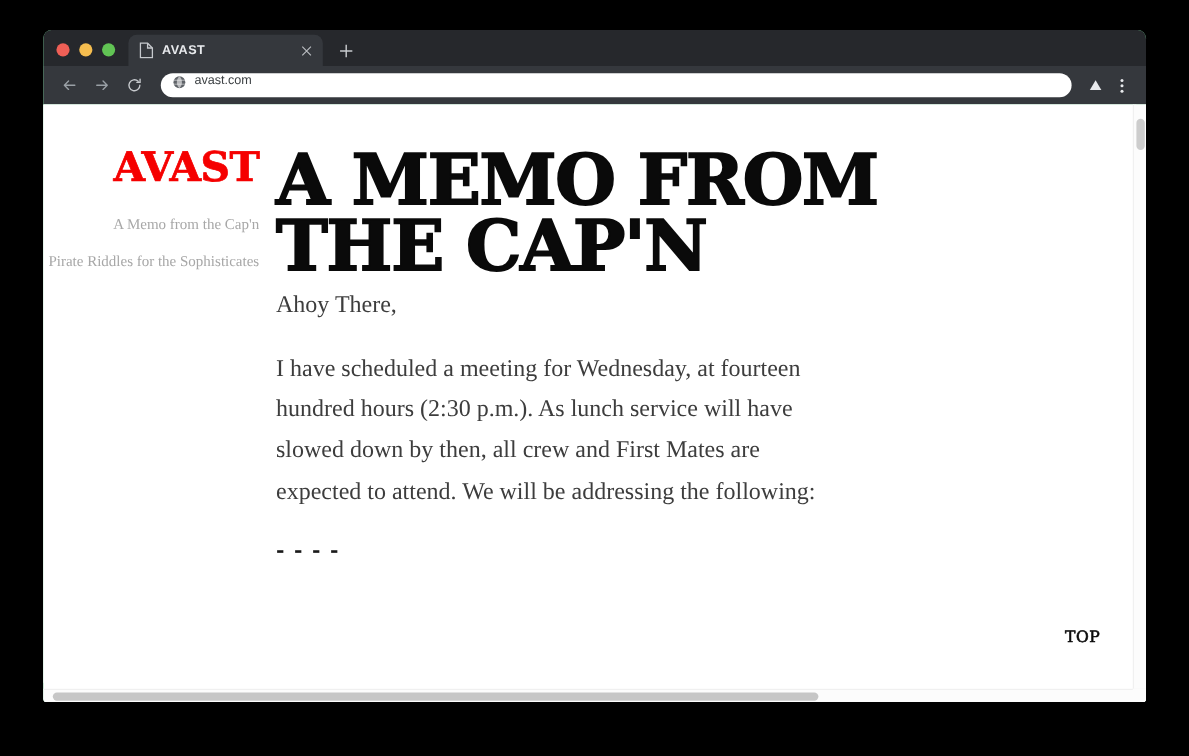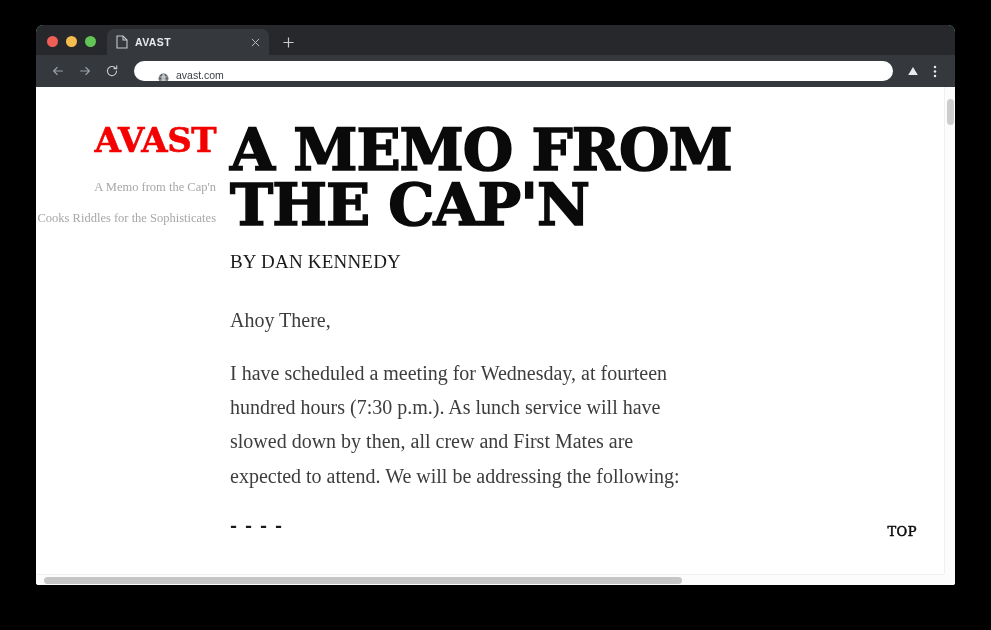--- a/index.html
+++ b/index.html
@@ -108,22 +108,22 @@
     display: flex; align-items: center; justify-content: center;
     color: #9aa0a6;
     margin-right: 3px;
   }
   .omnibox {
     flex: 1 1 auto;
     height: 20px;
     background: #ffffff;
     border-radius: 10px;
     display: flex;
-    align-items: flex-end;
-    padding: 0 24px;
+    align-items: flex-start;
+    padding: 0 10px;
     gap: 7px;
     margin-left: 7px;
     margin-right: 9px;
     overflow: hidden;
   }
   .omnibox-icon { width: 11px; height: 11px; flex: 0 0 auto; color: #5f6368; }
   .omnibox-url {
     font-size: 10.5px;
     color: #3c4043;
     font-family: "Liberation Sans", sans-serif;
@@ -370,28 +370,27 @@
     </div>
 
     <div class="viewport">
 
       <div class="page">
         <div class="page-inner">
 
           <aside class="sidebar">
             <div class="brand">AVAST</div>
             <div class="nav-link">A Memo from the Cap'n</div>
-            <div class="nav-link">Cooks Riddles for the Sophisticates</div>
+            <div class="nav-link">Pirate Riddles for the Sophisticates</div>
           </aside>
 
           <article class="article">
             <h1 class="headline">A MEMO FROM THE CAP'N</h1>
-            <div class="byline">BY DAN KENNEDY</div>
             <p class="body-text">Ahoy There,</p>
-            <p class="body-text">I have scheduled a meeting for Wednesday, at fourteen hundred hours (7:30 p.m.). As lunch service will have slowed down by then, all crew and First Mates are expected to attend. We will be addressing the following:</p>
+            <p class="body-text">I have scheduled a meeting for Wednesday, at fourteen hundred hours (2:30 p.m.). As lunch service will have slowed down by then, all crew and First Mates are expected to attend. We will be addressing the following:</p>
             <div class="divider">- - - -</div>
           </article>
 
         </div>
 
         <div class="top-link">TOP</div>
       </div>
 
       <div class="vscrollbar">
         <div class="vthumb"></div>

